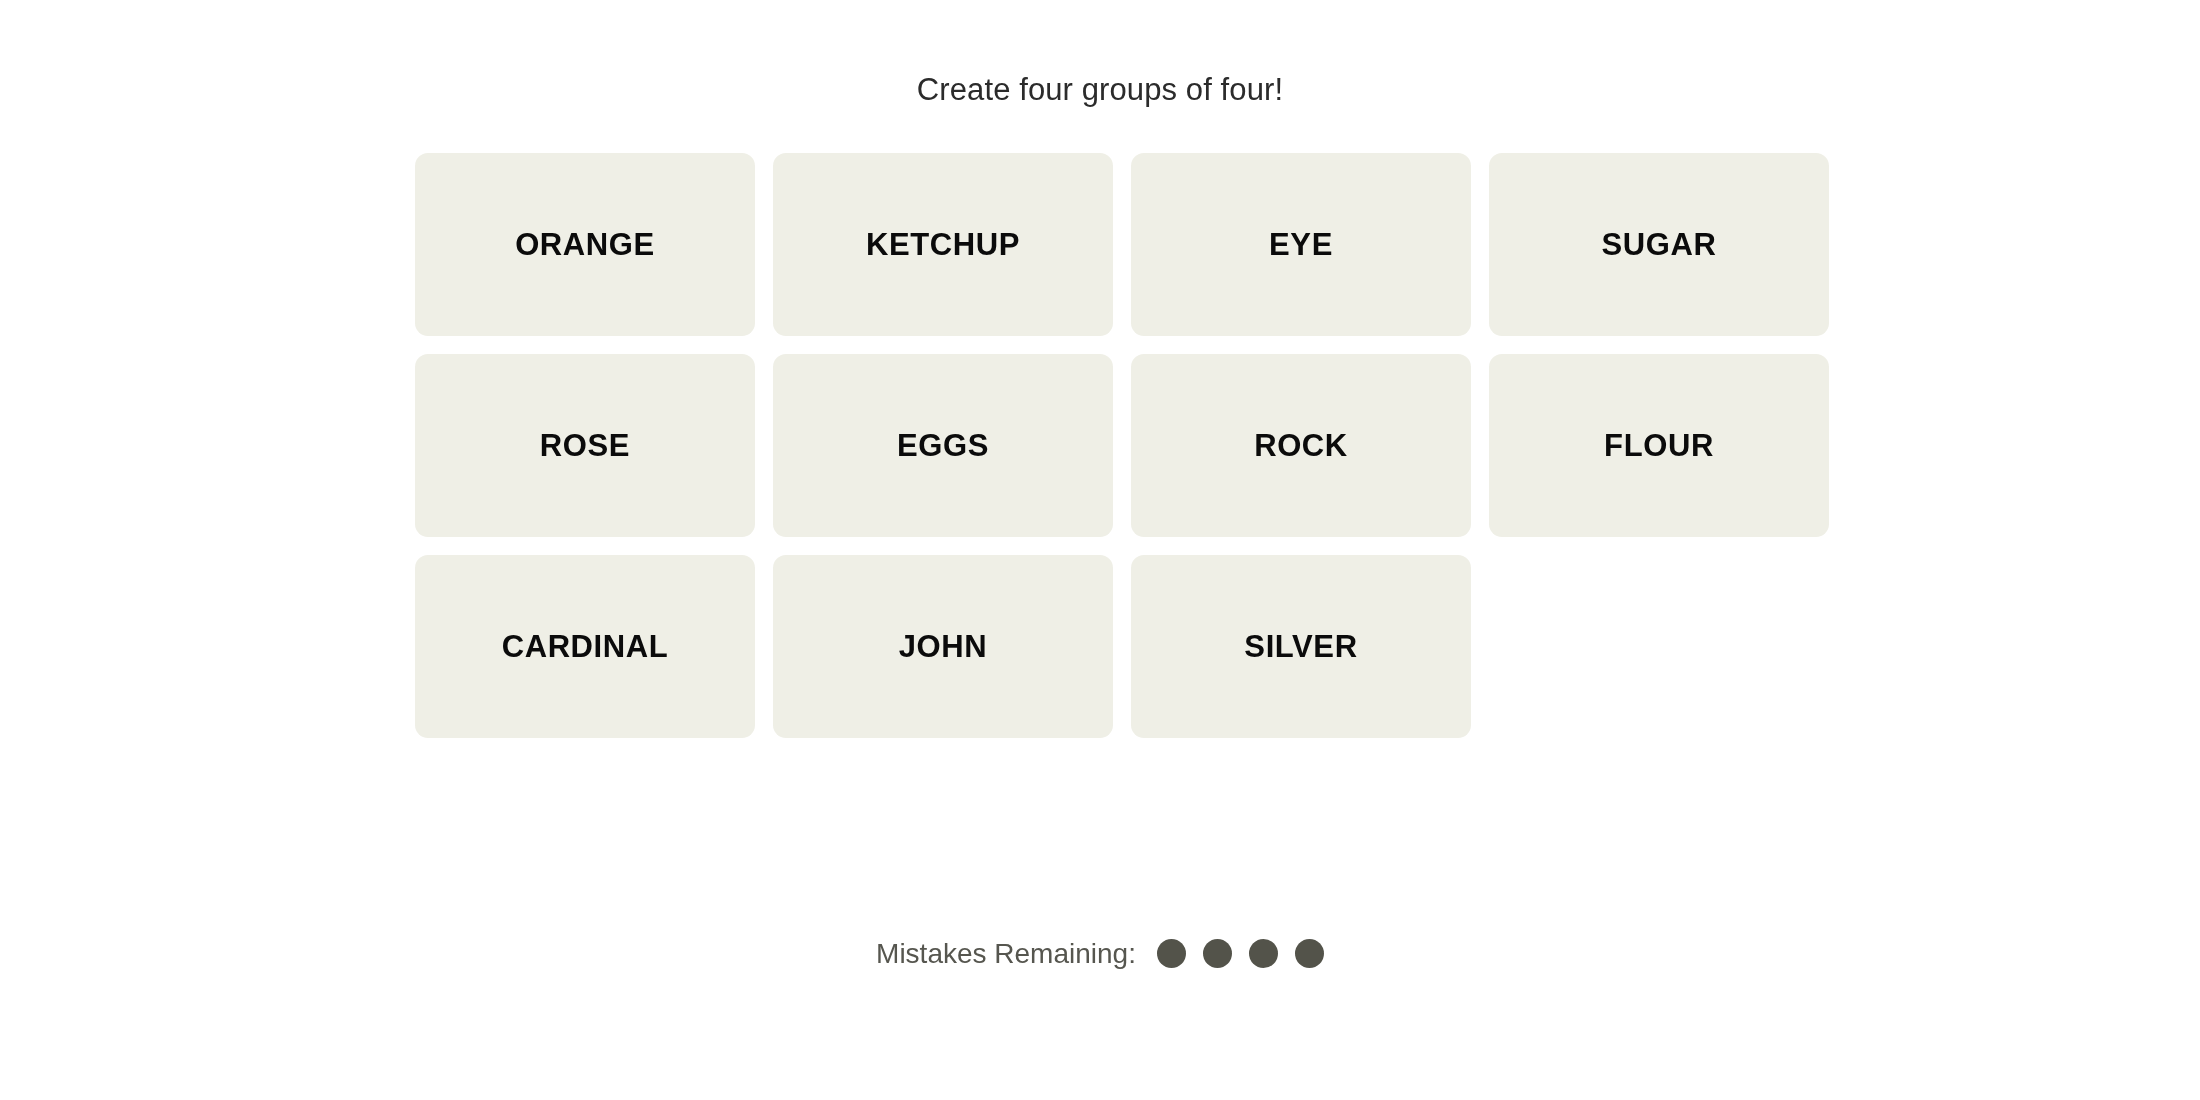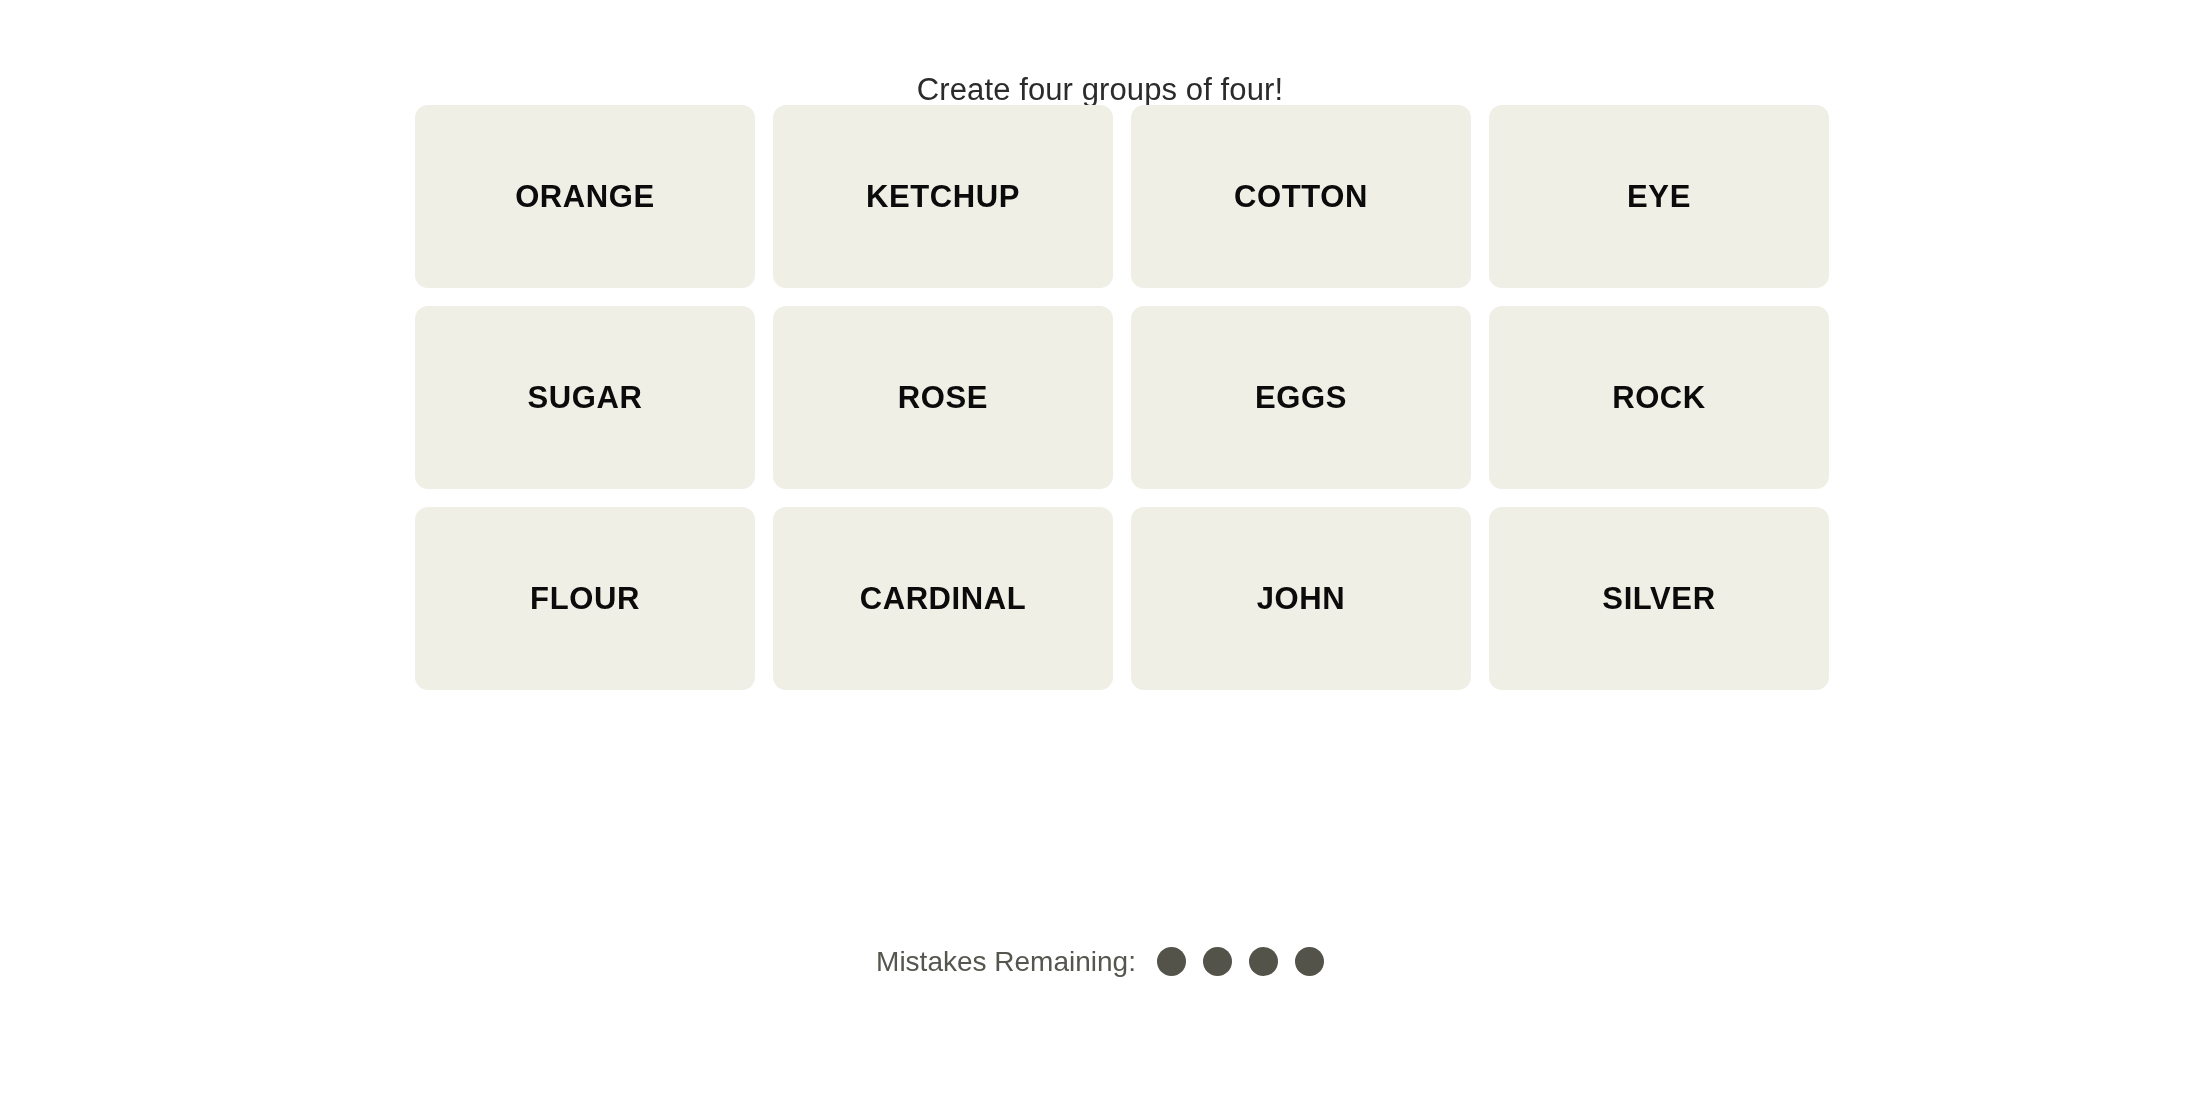--- a/index.html
+++ b/index.html
@@ -28,20 +28,21 @@
     margin-top: 74px;
     font-size: 31px;
     line-height: 1;
     color: #2b2b2b;
     font-weight: 400;
     letter-spacing: 0.1px;
     white-space: nowrap;
   }
 
   .board {
+    margin-top: 48px;
     display: grid;
     grid-template-columns: repeat(4, 340px);
     grid-template-rows: repeat(4, 183px);
     column-gap: 18px;
     row-gap: 18px;
     padding-left: 44px;
   }
 
   .tile {
     background: #efefe6;
@@ -59,21 +60,20 @@
   .tile-label {
     font-size: 31px;
     font-weight: bold;
     color: #0b0b0b;
     letter-spacing: 0.6px;
     text-transform: uppercase;
     line-height: 1;
   }
 
   .mistakes {
-    margin-top: 56px;
     display: flex;
     align-items: center;
     justify-content: center;
     gap: 18px;
   }
 
   .mistakes-label {
     font-size: 28px;
     color: #56564f;
     font-weight: 400;
@@ -103,23 +103,20 @@
 
   <div class="instructions">Create four groups of four!</div>
 
   <div class="board">
 
     <button class="tile">
       <span class="tile-label">ORANGE</span>
     </button>
     <button class="tile">
       <span class="tile-label">KETCHUP</span>
-    </button>
-    <button class="tile">
-      <span class="tile-label">COTTON</span>
     </button>
 
     <button class="tile">
       <span class="tile-label">EYE</span>
     </button>
     <button class="tile">
       <span class="tile-label">SUGAR</span>
     </button>
     <button class="tile">
       <span class="tile-label">ROSE</span>

